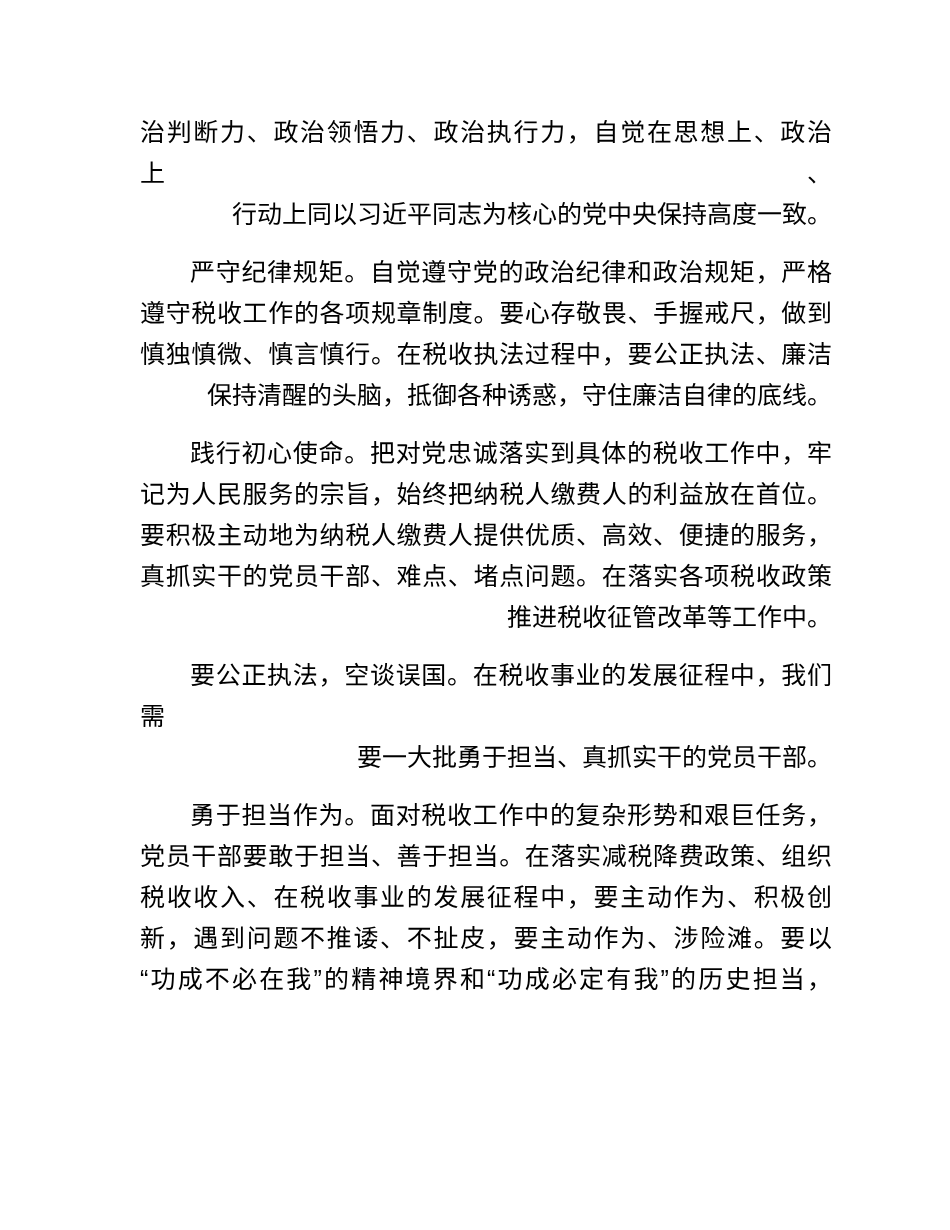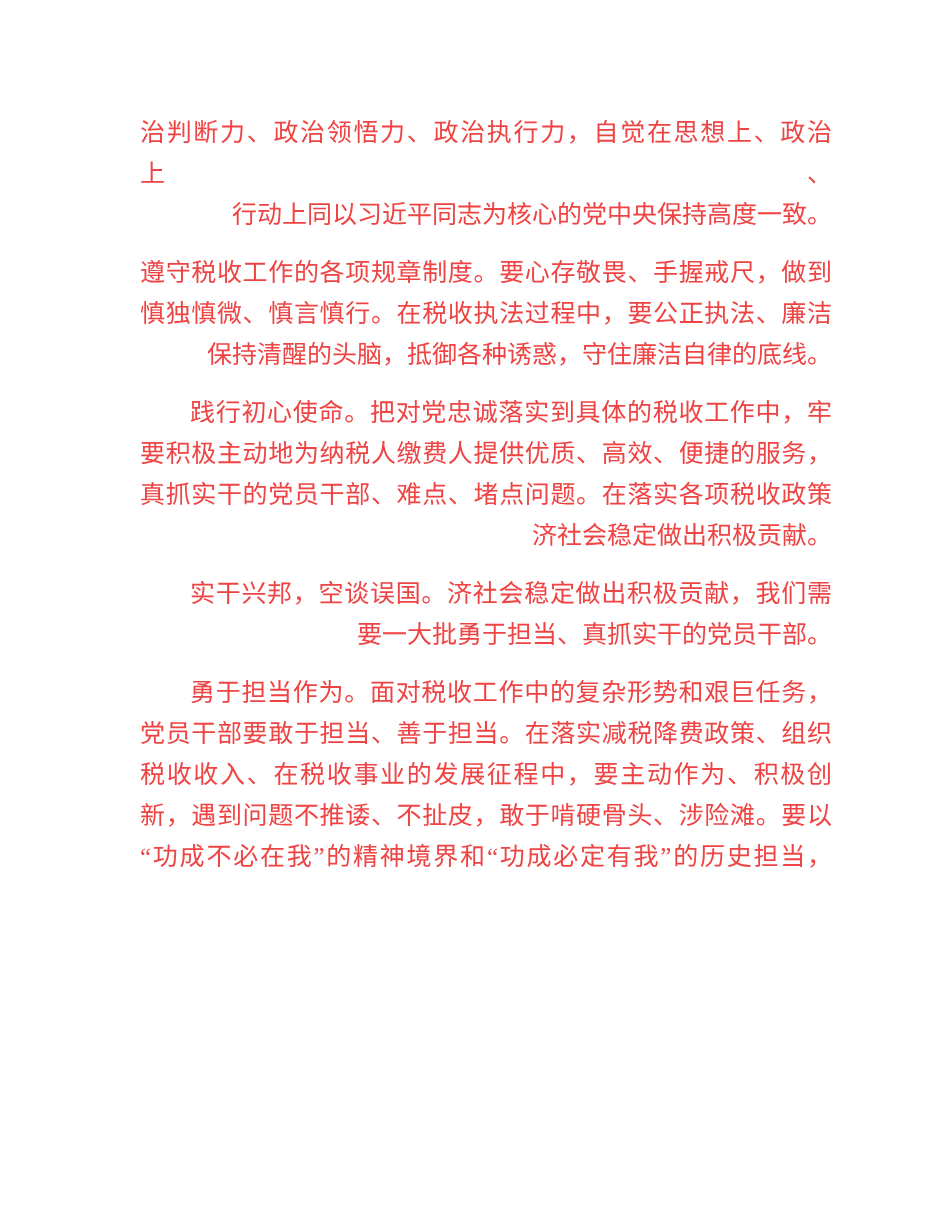--- a/index.html
+++ b/index.html
@@ -12,23 +12,23 @@
     width: 950px;
     height: 1230px;
     background: #ffffff;
     overflow: hidden;
   }
   .content {
     position: absolute;
     left: 140px;
     top: 112px;
     width: 692px;
-    font-family: Liberation Serif, serif;
+    font-family: Liberation Sans, sans-serif;
     font-size: 25px;
-    color: #ef4444;
+    color: #000000;
   }
   .paragraph {
     margin: 0 0 17px 0;
     padding: 0;
   }
   .paragraph:last-child {
     margin-bottom: 0;
   }
   .line {
     display: block;
@@ -52,40 +52,42 @@
 
 <div class="page">
   <div class="content">
 
     <div class="paragraph">
       <span class="line j">治判断力、政治领悟力、政治执行力，自觉在思想上、政治上、</span>
       <span class="line">行动上同以习近平同志为核心的党中央保持高度一致。</span>
     </div>
 
     <div class="paragraph">
+      <span class="line j indent">严守纪律规矩。自觉遵守党的政治纪律和政治规矩，严格</span>
       <span class="line j">遵守税收工作的各项规章制度。要心存敬畏、手握戒尺，做到</span>
       <span class="line j">慎独慎微、慎言慎行。在税收执法过程中，要公正执法、廉洁</span>
       <span class="line">保持清醒的头脑，抵御各种诱惑，守住廉洁自律的底线。</span>
     </div>
 
     <div class="paragraph">
       <span class="line j indent">践行初心使命。把对党忠诚落实到具体的税收工作中，牢</span>
+      <span class="line j">记为人民服务的宗旨，始终把纳税人缴费人的利益放在首位。</span>
       <span class="line j">要积极主动地为纳税人缴费人提供优质、高效、便捷的服务，</span>
       <span class="line j">真抓实干的党员干部、难点、堵点问题。在落实各项税收政策</span>
-      <span class="line">济社会稳定做出积极贡献。</span>
+      <span class="line">推进税收征管改革等工作中。</span>
     </div>
 
 
     <div class="paragraph">
-      <span class="line j indent">实干兴邦，空谈误国。济社会稳定做出积极贡献，我们需</span>
+      <span class="line j indent">要公正执法，空谈误国。在税收事业的发展征程中，我们需</span>
       <span class="line">要一大批勇于担当、真抓实干的党员干部。</span>
     </div>
 
     <div class="paragraph">
       <span class="line j indent">勇于担当作为。面对税收工作中的复杂形势和艰巨任务，</span>
       <span class="line j">党员干部要敢于担当、善于担当。在落实减税降费政策、组织</span>
       <span class="line j">税收收入、在税收事业的发展征程中，要主动作为、积极创</span>
-      <span class="line j">新，遇到问题不推诿、不扯皮，敢于啃硬骨头、涉险滩。要以</span>
+      <span class="line j">新，遇到问题不推诿、不扯皮，要主动作为、涉险滩。要以</span>
       <span class="line j">“功成不必在我”的精神境界和“功成必定有我”的历史担当，</span>
     </div>
 
   </div>
 </div>
 
 </body></html>

